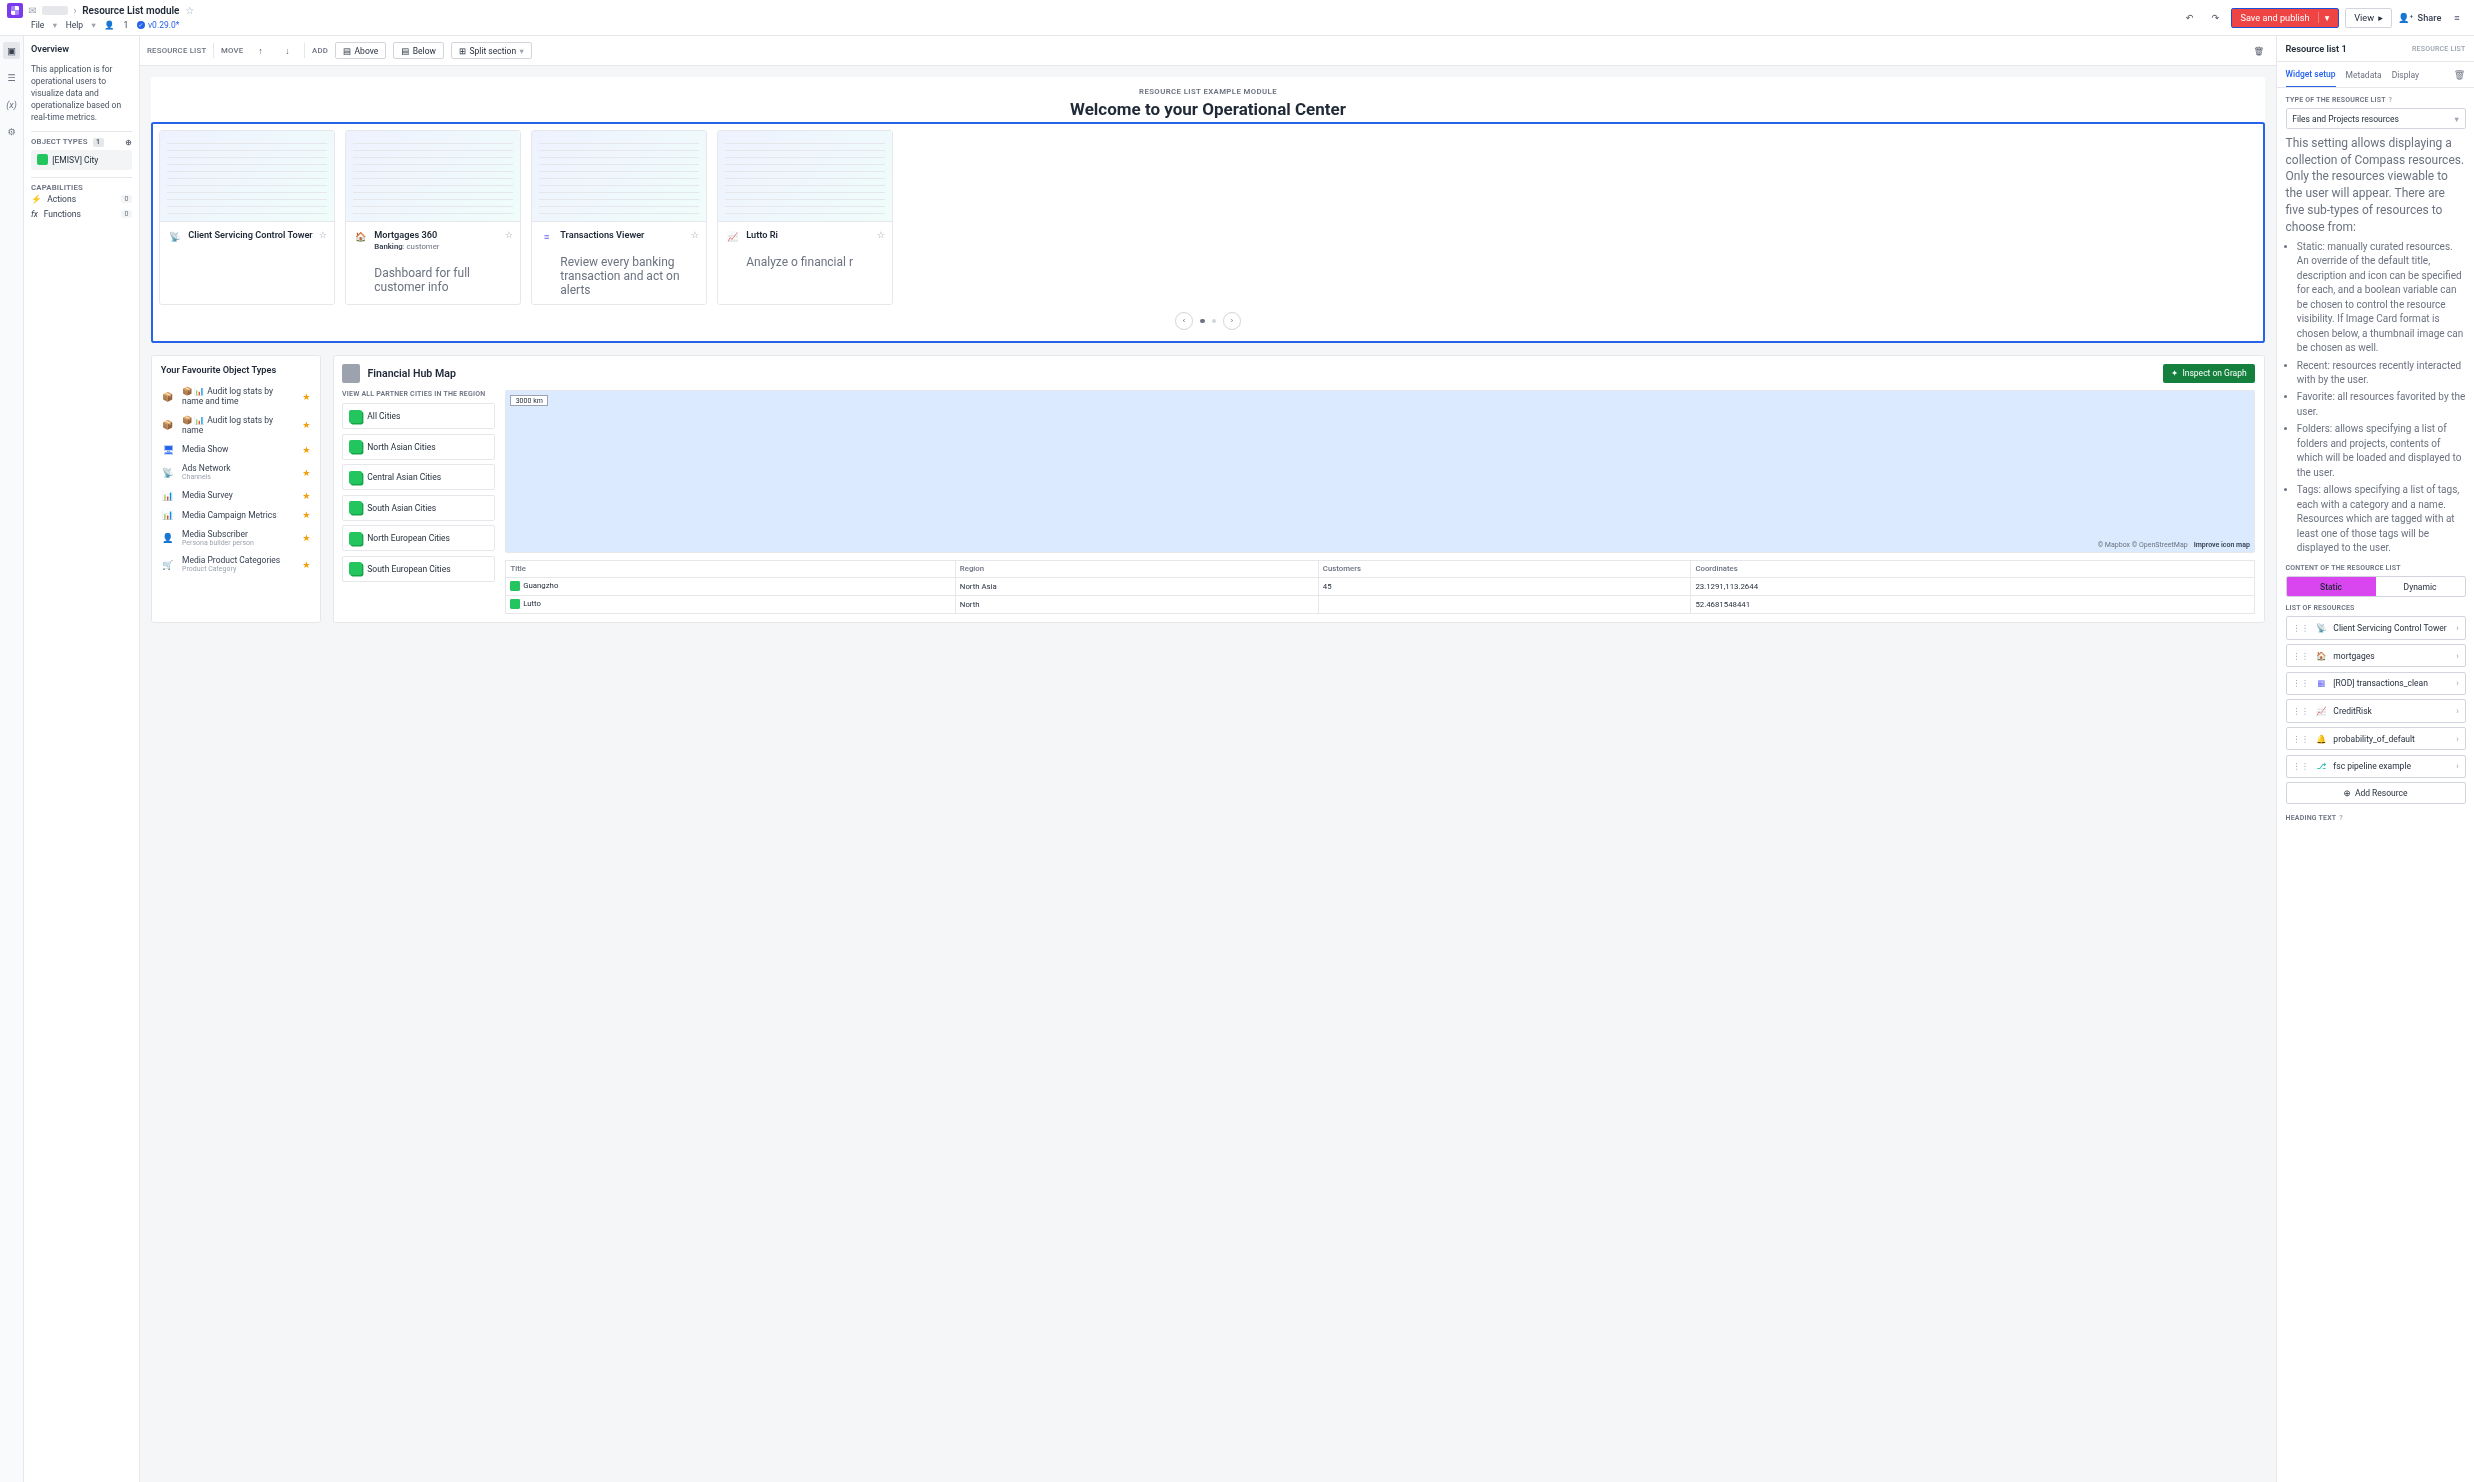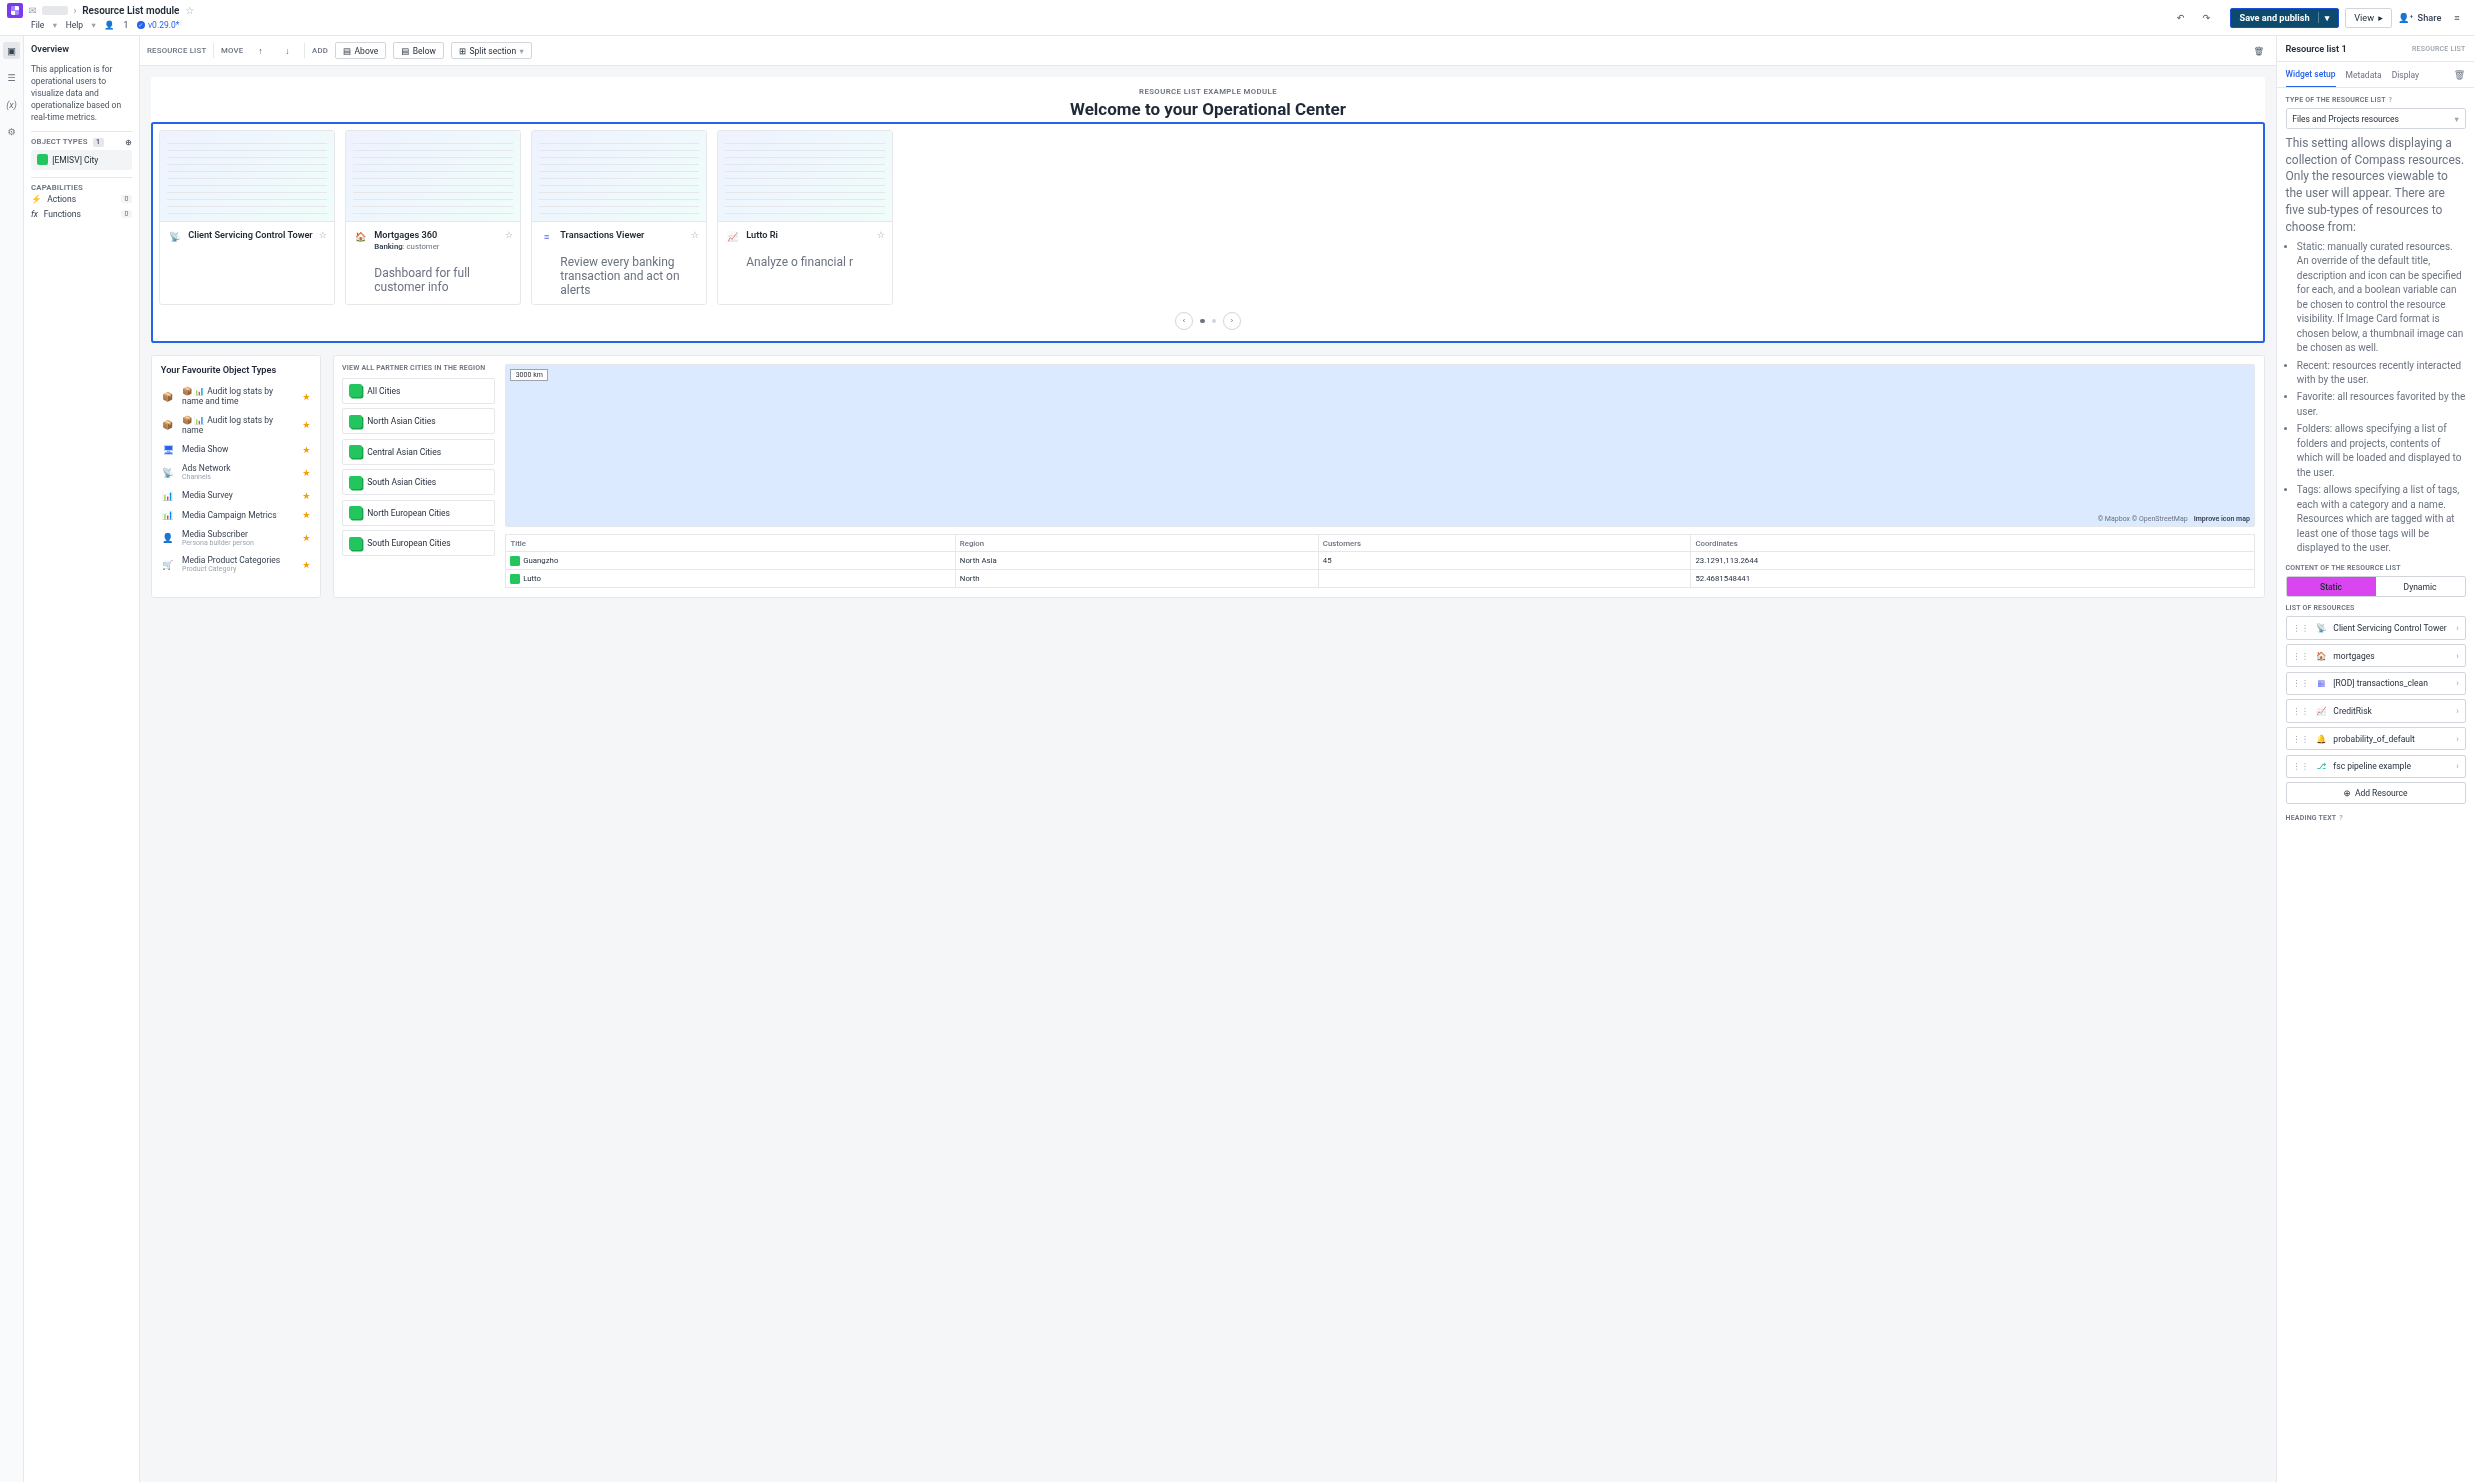--- a/index.html
+++ b/index.html
@@ -10,21 +10,21 @@
   .topbar { display: flex; align-items: center; padding: 2.8px 7px; border-bottom: 0.7px solid #e5e7eb; gap: 5.7px; }
   .topbar .left { display: flex; align-items: center; gap: 5.7px; flex: 1; }
   .breadcrumb { display: flex; align-items: center; gap: 5.7px; font-size: 10px; }
   .breadcrumb .sep { color: #9ca3af; }
   .breadcrumb .title { font-weight: 600; }
   .menubar { display: flex; align-items: center; gap: 8.5px; padding: 1.4px 0 2.8px 24px; font-size: 8.5px; color: #374151; }
   .menubar .ver { color:#2563eb; display:flex; align-items:center; gap:2.8px;}
   .topbar-right { display: flex; align-items: center; gap: 5.7px; }
   .icon-btn { width: 20px; height: 20px; display:flex; align-items:center; justify-content:center; border:0.7px solid transparent; border-radius:2.1px; cursor:pointer; color:#4b5563;}
   .btn { display:flex; align-items:center; gap:4.3px; padding:3.5px 8.5px; border:0.7px solid #d1d5db; border-radius:2.1px; background:#fff; cursor:pointer; font-size:9.2px;}
-  .btn.primary { background:#0c4a6e; color:#fff; border-color:#1d4ed8; font-weight:700;margin-left:8px;}
+  .btn.primary { background:#ef4444; color:#fff; border-color:#1d4ed8; font-weight:400;}
   .btn.primary .drop { border-left:0.7px solid rgba(255,255,255,0.3); margin-left:4.3px; padding-left:5.7px;}
   .share-btn { display:flex; align-items:center; gap:4.3px; cursor:pointer; color:#374151; font-weight:500;}
 
   
   .body { display:flex; flex:1; overflow:hidden;}
   .rail { width:24px; background:#f9fafb; border-right:0.7px solid #e5e7eb; display:flex; flex-direction:column; align-items:center; padding-top:5.7px; gap:10px; color:#6b7280;}
   .rail .rail-item { width:17px; height:17px; display:flex; align-items:center; justify-content:center; cursor:pointer; border-radius:2.1px;}
   .rail .rail-item.active { background:#e5e7eb; color:#374151;}
 
   .leftpanel { width:116px; border-right:0.7px solid #e5e7eb; padding:7px 7px; display:flex; flex-direction:column; gap:7px; font-size:8.5px;}
@@ -353,20 +353,28 @@
   <div class="txt">
                     <div class="lbl">Media Product Categories</div>
                     <div class="sub">Product Category</div>
                   </div>
   <div class="star">★</div>
                 </div>
               </div>
           </div>
 
           <div class="panel map-panel">
+            <div class="map-head">
+              <div class="mic"></div>
+              <h4>Financial Hub Map</h4>
+              <div class="inspect-btn">
+                <span>✦</span>
+                <span>Inspect on Graph</span>
+              </div>
+            </div>
             <div class="map-body">
               <div class="region-col">
                 <div class="rh">VIEW ALL PARTNER CITIES IN THE REGION</div>
                 <div id="region-list">
                     <div class="region-item">
                       <div class="ric"></div>
                       <span>All Cities</span>
                     </div>
                     <div class="region-item">
                       <div class="ric"></div>

